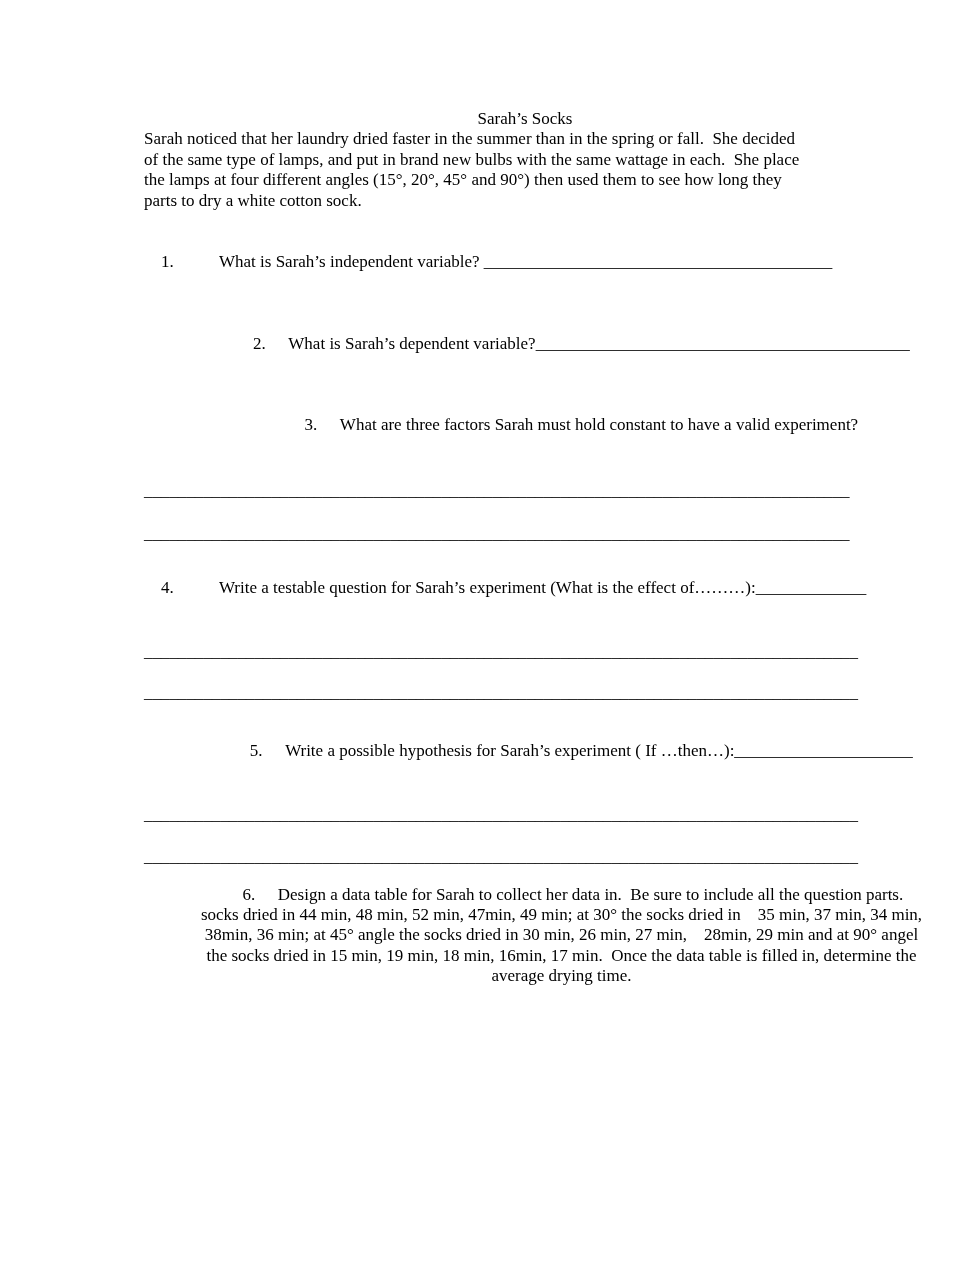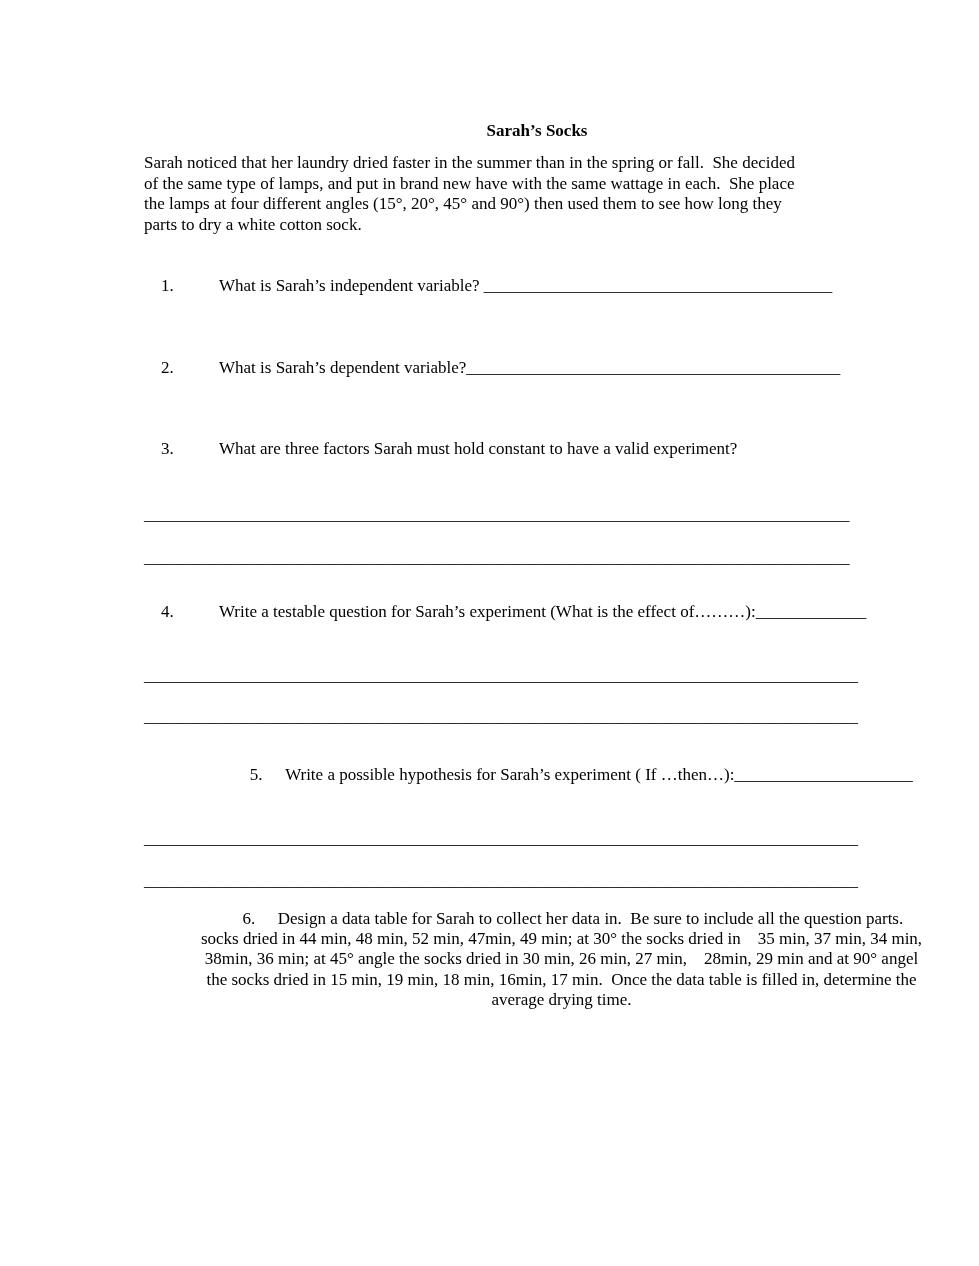--- a/index.html
+++ b/index.html
@@ -17,50 +17,50 @@
   }
   .page-content {
     padding: 109px 0 0 144px;
   }
   .line, .q-row, .ruled-row {
     line-height: 20.4px;
     min-height: 20.4px;
     white-space: pre;
   }
   .doc-title {
-    margin: 12px;
+    margin: 0;
     width: 762px;
     text-align: center;
     font-size: 17px;
-    font-weight: bold;
+    font-weight: normal;
     line-height: 20.4px;
     white-space: pre;
   }
   .q-num {
     display: inline-block;
     width: 58px;
   }
   .mt13 { margin-top: 13px; }
   .mt17 { margin-top: 17px; text-align: center; }
-  .mt20 { margin-top: 20px; }
+  .mt20 { margin-top: 20px; text-align: center; }
   .mt21 { margin-top: 21px; }
   .mt22 { margin-top: 22px; }
   .mt23 { margin-top: 23px; }
   .mt25 { margin-top: 25px; }
 </style>
 </head>
 <body>
 
 <div class="page-content">
 
   <h1 class="doc-title">Sarah’s Socks</h1>
 
   <div>
     <div class="line">Sarah noticed that her laundry dried faster in the summer than in the spring or fall.  She decided</div>
-    <div class="line">of the same type of lamps, and put in brand new have with the same wattage in each.  She place</div>
+    <div class="line">of the same type of lamps, and put in brand new bulbs with the same wattage in each.  She place</div>
     <div class="line">the lamps at four different angles (15°, 20°, 45° and 90°) then used them to see how long they</div>
     <div class="line">parts to dry a white cotton sock.</div>
   </div>
 
   <div class="q-row mt21">
     <span class="q-num">1.</span><span>What is Sarah’s independent variable? </span><span>_________________________________________</span>
   </div>
 
   <div class="q-row mt20">
     <span class="q-num">2.</span><span>What is Sarah’s dependent variable?</span><span>____________________________________________</span>

